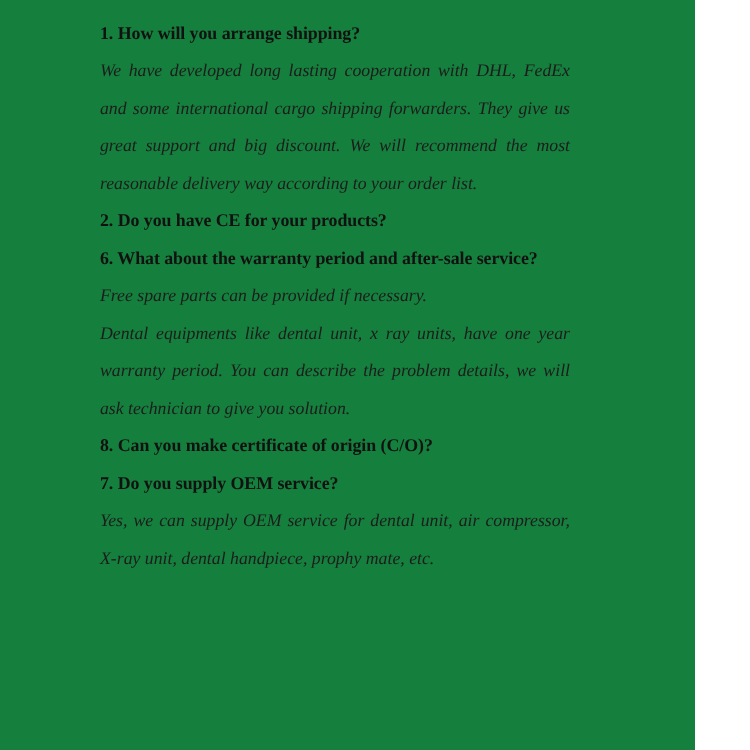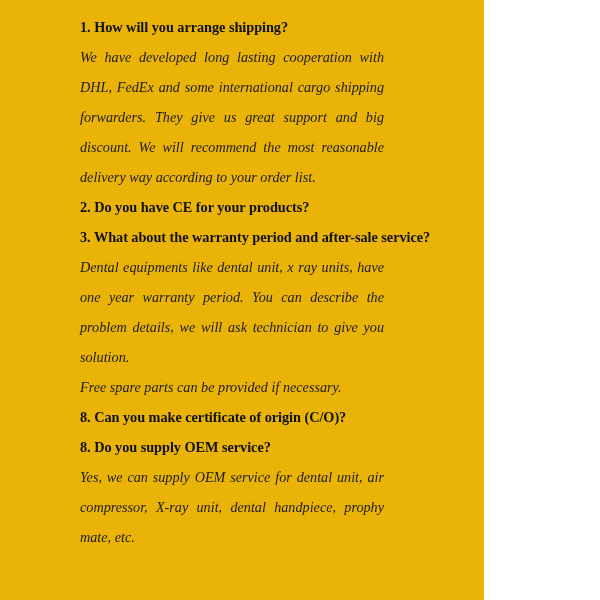--- a/index.html
+++ b/index.html
@@ -10,24 +10,24 @@
     width: 600px;
     height: 600px;
     background: #ffffff;
     font-family: "Liberation Serif", "DejaVu Serif", serif;
     color: #1a1a1a;
     overflow: hidden;
   }
 
   #faq-document {
     box-sizing: border-box;
-    width: 484px;
+    width: 556px;
     height: 600px;
     padding: 12px 100px 0 80px;
-    background: #eab308;
+    background: #15803d;
   }
 
   .faq-block {
     margin: 0;
     padding: 0;
   }
 
   .faq-question {
     font-size: 14.3px;
     font-weight: bold;
@@ -63,27 +63,27 @@
   <div class="faq-block">
     <p class="faq-question">1. How will you arrange shipping?</p>
     <p class="faq-answer">We have developed long lasting cooperation with DHL, FedEx and some international cargo shipping forwarders. They give us great support and big discount. We will recommend the most reasonable delivery way according to your order list.</p>
   </div>
 
   <div class="faq-block">
     <p class="faq-question">2. Do you have CE for your products?</p>
   </div>
 
   <div class="faq-block">
-    <p class="faq-question">3. What about the warranty period and after-sale service?</p>
+    <p class="faq-question">6. What about the warranty period and after-sale service?</p>
+    <p class="faq-answer short">Free spare parts can be provided if necessary.</p>
     <p class="faq-answer">Dental equipments like dental unit, x ray units, have one year warranty period. You can describe the problem details, we will ask technician to give you solution.</p>
-    <p class="faq-answer short">Free spare parts can be provided if necessary.</p>
   </div>
 
   <div class="faq-block">
     <p class="faq-question">8. Can you make certificate of origin (C/O)?</p>
   </div>
 
   <div class="faq-block">
-    <p class="faq-question">8. Do you supply OEM service?</p>
+    <p class="faq-question">7. Do you supply OEM service?</p>
     <p class="faq-answer">Yes, we can supply OEM service for dental unit, air compressor, X-ray unit, dental handpiece, prophy mate, etc.</p>
   </div>
 
 </div>
 
 </body></html>

